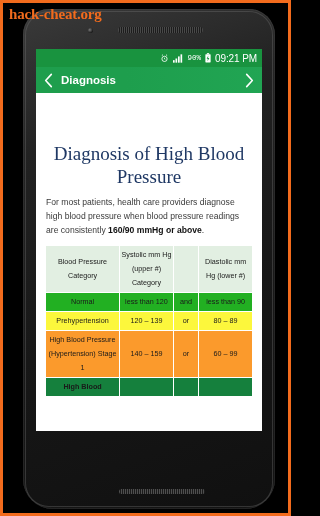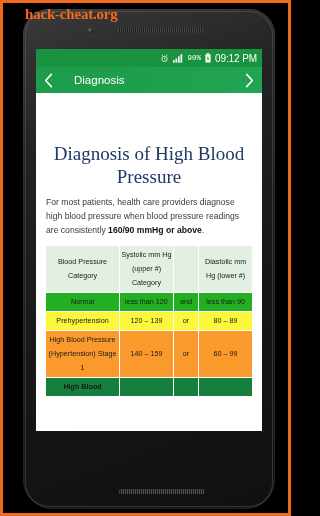--- a/index.html
+++ b/index.html
@@ -18,21 +18,21 @@
     width: 291px;
     height: 516px;
     background: #000000;
     border: 3px solid #F26B1D;
     overflow: hidden;
   }
 
   
   #watermark {
     position: absolute;
-    left: 22px;
+    left: 6px;
     top: 3px;
     z-index: 60;
     font-family: "Liberation Serif", serif;
     font-weight: bold;
     font-size: 15px;
     color: #F26B1D;
     letter-spacing: -0.2px;
     white-space: nowrap;
   }
 
@@ -125,22 +125,22 @@
     height: 26px;
     background: linear-gradient(90deg, #1E9E4D 0%, #1E9E4D 40%, #21A553 100%);
     display: flex;
     align-items: center;
     padding: 0 7px;
     position: relative;
   }
   #appbar-title {
     color: #ffffff;
     font-size: 11.5px;
-    font-weight: normal;
-    margin-left: 20px;
+    font-weight: bold;
+    margin-left: 7px;
   }
   .nav-chevron {
     color: #ffffff;
     font-size: 16px;
     line-height: 1;
     font-weight: 300;
     display: flex;
     align-items: center;
     cursor: pointer;
   }
@@ -257,21 +257,21 @@
         </svg>
       </span>
       <span id="sb-battery-pct">90%</span>
       <span class="sb-icon">
         <svg width="6" height="10" viewBox="0 0 8 13">
           <rect x="2.5" y="0" width="3" height="1.4" fill="#ffffff"></rect>
           <rect x="0.5" y="1.4" width="7" height="11" rx="0.8" fill="#ffffff"></rect>
           <path d="M4.4 3.2L2.2 7.4h1.6L3.3 10.8 5.8 6.4H4.1z" fill="#19933F"></path>
         </svg>
       </span>
-      <span id="sb-time">09:12 PM</span>
+      <span id="sb-time">09:21 PM</span>
     </div>
 
     <div id="appbar">
       <span class="nav-chevron">
         <svg width="11" height="15" viewBox="0 0 10 16" fill="none" stroke="#ffffff" stroke-width="1.7" stroke-linecap="round" stroke-linejoin="round">
           <polyline points="8,1.5 2,8 8,14.5"></polyline>
         </svg>
       </span>
       <span id="appbar-title">Diagnosis</span>
       <span id="appbar-spacer"></span>

